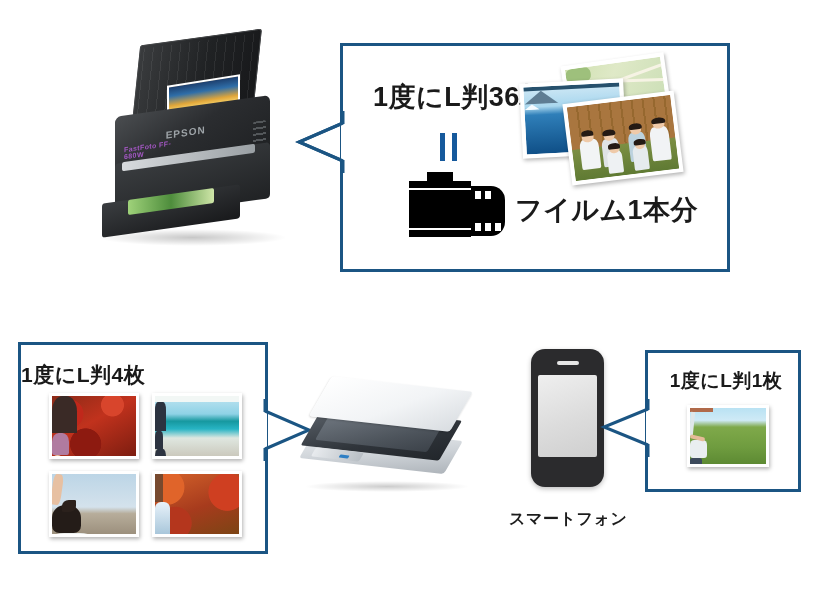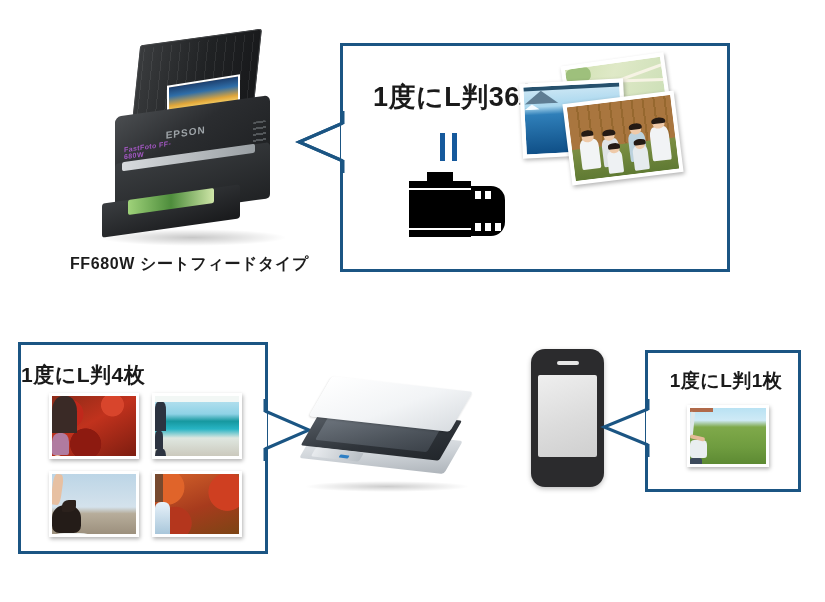--- a/index.html
+++ b/index.html
@@ -191,21 +191,20 @@
     <div class="sc-body"></div>
     <div class="sc-logo">EPSON</div>
     <div class="sc-btns"></div>
     <div class="sc-front"></div>
     <div class="sc-strip"></div>
     <div class="sc-brand">FastFoto FF-680W</div>
     <div class="sc-outtray"></div>
     <div class="sc-green"></div>
   </div>
 
-  <div class="caption" style="left:70px;top:254px;font-size:16px;">FF680W シートフィードタイプ</div>
 
   <div class="callout" style="left:340px;top:43px;width:390px;height:229px;">
 
     <div class="hd" style="position:absolute;left:30px;top:33px;font-size:27px;">1度にL判36枚</div>
 
     <div class="eq" style="left:97px;top:87px;width:17px;height:28px;">
       <span style="left:0;"></span>
         <span style="left:12px;"></span>
     </div>
 
@@ -215,20 +214,21 @@
       <div style="left:4px;top:18px;width:62px;height:38px;"></div>
       <div style="left:4px;top:58px;width:62px;height:7px;"></div>
       <div style="left:66px;top:14px;width:34px;height:50px;border-radius:0 14px 14px 0;"></div>
       <div style="left:70px;top:19px;width:6px;height:8px;background:#fff;"></div>
       <div style="left:80px;top:19px;width:6px;height:8px;background:#fff;"></div>
       <div style="left:70px;top:51px;width:6px;height:8px;background:#fff;"></div>
       <div style="left:80px;top:51px;width:6px;height:8px;background:#fff;"></div>
       <div style="left:90px;top:51px;width:6px;height:8px;background:#fff;"></div>
     </div>
 
+    <div class="hd" style="position:absolute;left:172px;top:146px;font-size:27px;">フイルム1本分</div>
 
     <div class="photo" style="left:222px;top:13px;width:104px;height:73px;transform:rotate(-8deg);padding:4px;">
       <div class="img">
           <div class="sc-map">
             <div class="g1"></div>
             <div class="r1"></div>
             <div class="r2"></div>
             <div class="g2"></div>
             <div class="pin"></div>
           </div>
@@ -333,20 +333,21 @@
     <div class="fb-glass2"></div>
     <div class="fb-lid"></div>
     <div class="fb-panel"></div>
     <div class="fb-led"></div>
   </div>
 
   <div class="phone" style="left:531px;top:349px;width:73px;height:138px;">
     <div class="speaker"></div>
     <div class="screen"></div>
   </div>
+  <div class="caption" style="left:509px;top:509px;font-size:16px;">スマートフォン</div>
 
   <div class="callout" style="left:645px;top:350px;width:156px;height:142px;">
 
     <div class="hd" style="position:absolute;left:0;right:0;top:15px;text-align:center;font-size:19px;margin-left:6px;">1度にL判1枚</div>
 
     <div class="photo" style="left:39px;top:52px;width:82px;height:62px;">
       <div class="img">
           <div class="sc-boy">
         <div class="roof"></div>
             <div class="pole"></div>

